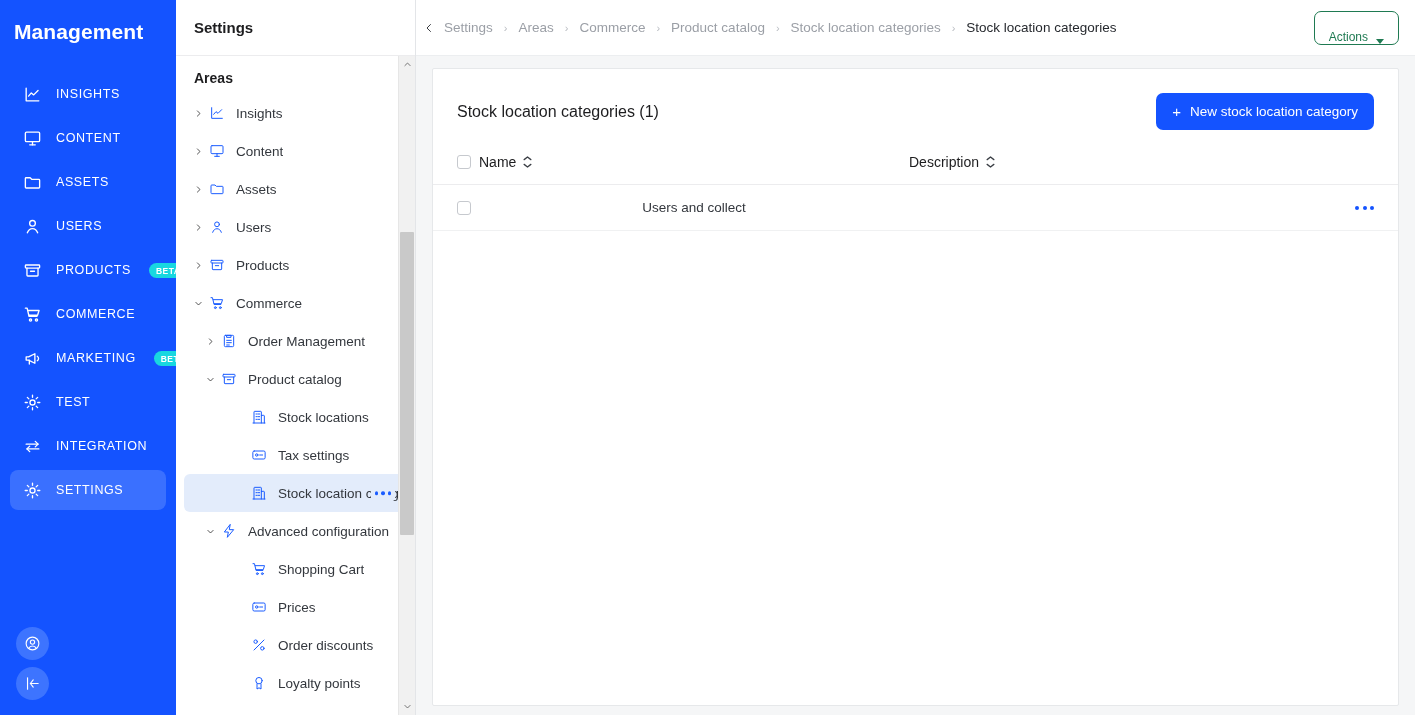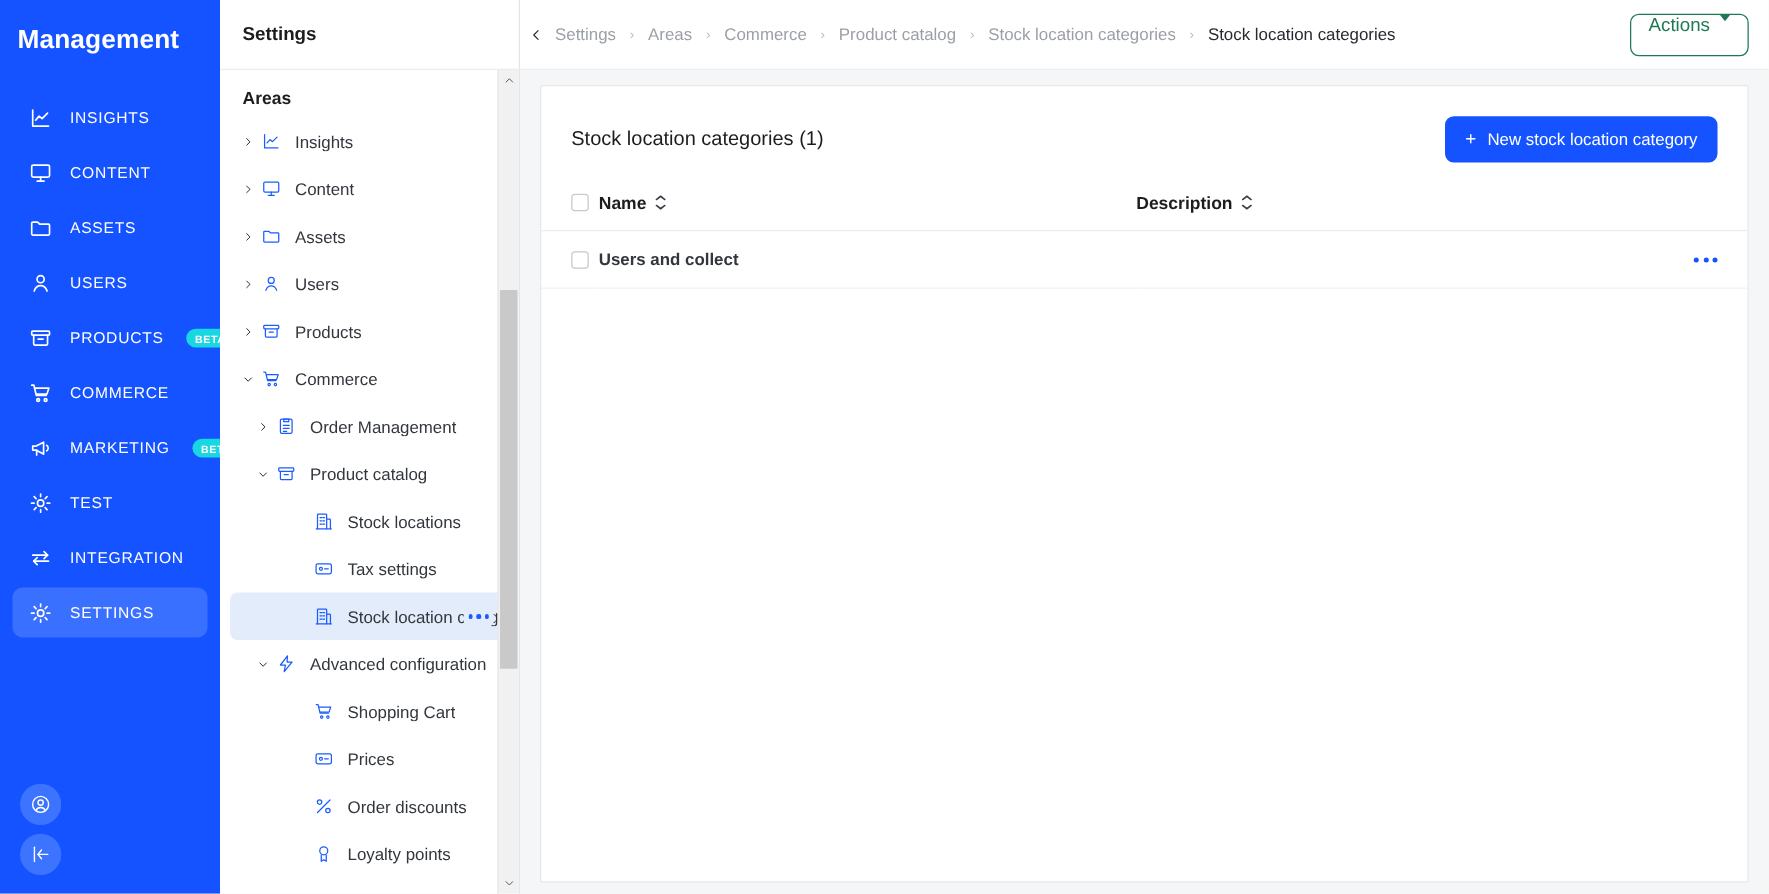--- a/index.html
+++ b/index.html
@@ -123,22 +123,22 @@
     padding: 0 16px 0 28px; border-bottom: 1px solid #eceef0;
   }
   .crumbs { display: flex; align-items: center; flex: 1; min-width: 0; }
   .crumb { font-size: 13.5px; color: #9b9fa6; white-space: nowrap; cursor: pointer; }
   .crumb.last { color: #26292e; cursor: default; }
   .crumb-sep {
     font-size: 11px; color: #b9bcc2; margin: 0 11px; user-select: none;
   }
   .actions-btn {
     border: 1.4px solid #1f7a52; color: #1f7a52; background: #fff;
-    border-radius: 7px; height: 34px; padding: 0 14px; font-size: 15px;
-    display: flex; align-items: flex-start; gap: 8px; cursor: pointer;
+    border-radius: 7px; height: 34px; padding: 0 14px; font-size: 12px;
+    display: flex; align-items: flex-end; gap: 8px; cursor: pointer;
     font-family: "Liberation Sans", sans-serif;
   }
   .caret { width: 0; height: 0; border-left: 4px solid transparent;
     border-right: 4px solid transparent; border-top: 5px solid #1f7a52; }
 
   .content { flex: 1; padding: 12px 16px 9px; min-height: 0; }
   .card {
     background: #fff; border: 1px solid #e6e8ea; border-radius: 2px;
     height: 100%; display: flex; flex-direction: column; overflow: hidden;
   }
@@ -148,21 +148,21 @@
   .card-title { font-size: 16px; color: #1d1d1f; flex: 1; }
   .new-btn {
     background: #1453ff; color: #fff; border: none; border-radius: 7px;
     height: 37px; padding: 0 16px; font-size: 13.5px; cursor: pointer;
     display: flex; align-items: center; gap: 9px;
     font-family: "Liberation Sans", sans-serif;
   }
   .plus { font-size: 15px; line-height: 1; }
 
   table { width: 100%; border-collapse: collapse; }
-  th, td { text-align: left; font-weight: bold; }
+  th, td { text-align: center; font-weight: normal; }
   thead th {
     padding: 6px 0 14px; font-size: 14px; color: #1d1d1f;
     border-bottom: 1px solid #ececee;
   }
   .th-inner { display: flex; align-items: center; gap: 7px; cursor: pointer; }
   .sorticon { display: flex; flex-direction: column; gap: 2px; }
   .sorticon svg { width: 9px; height: 5px; stroke: #3b3f45; fill: none;
     stroke-width: 1.7; stroke-linecap: round; stroke-linejoin: round; }
   .col-check { width: 46px; padding-left: 24px; }
   .col-name { width: 430px; }

